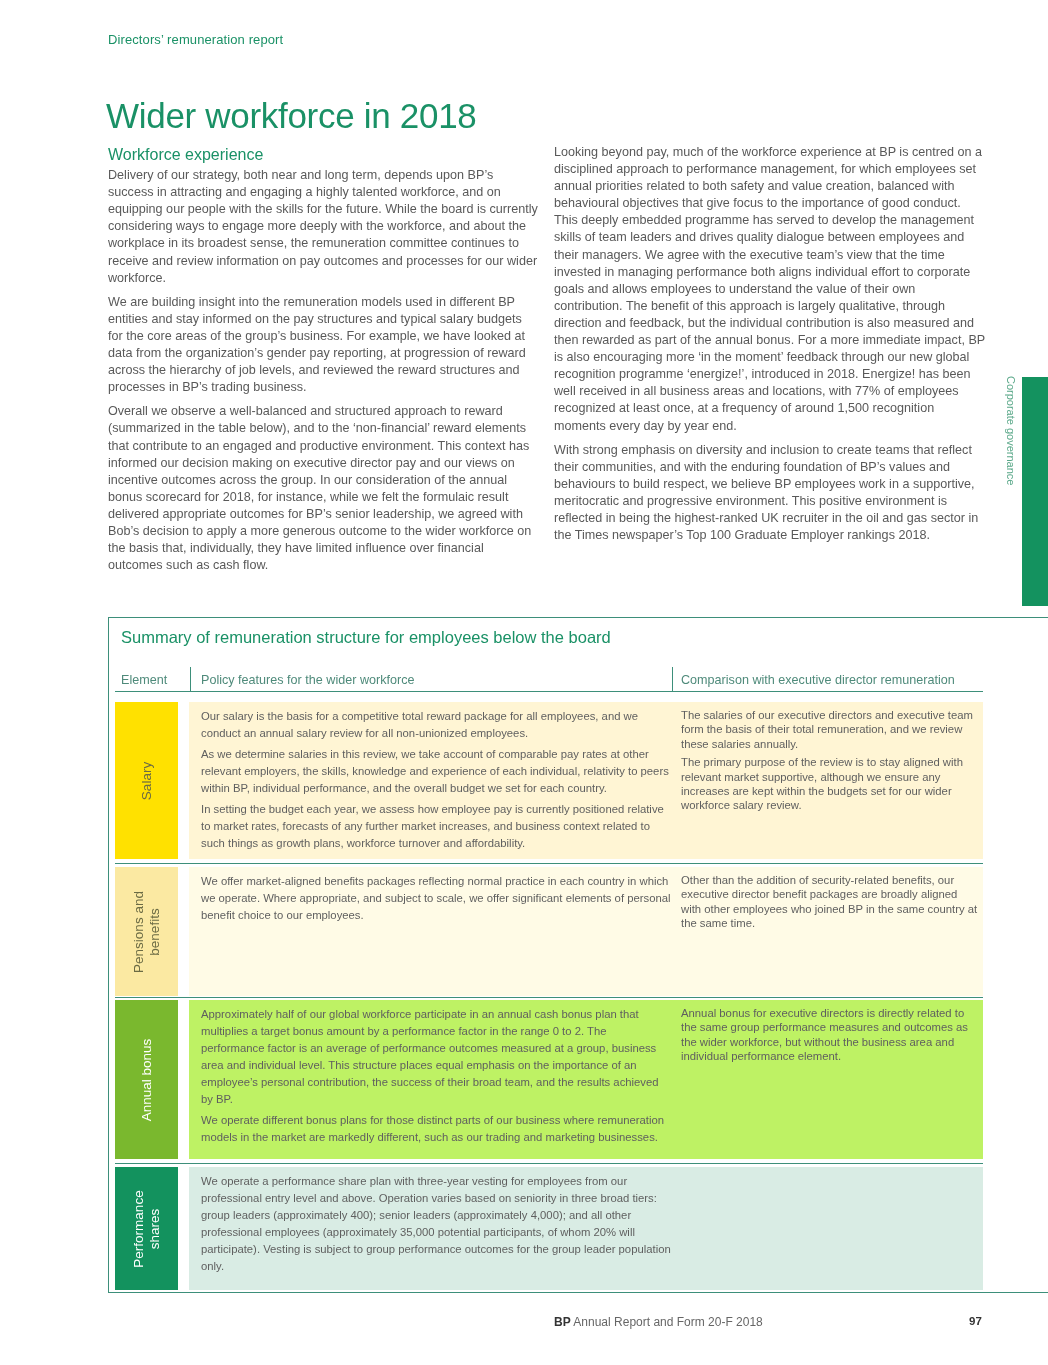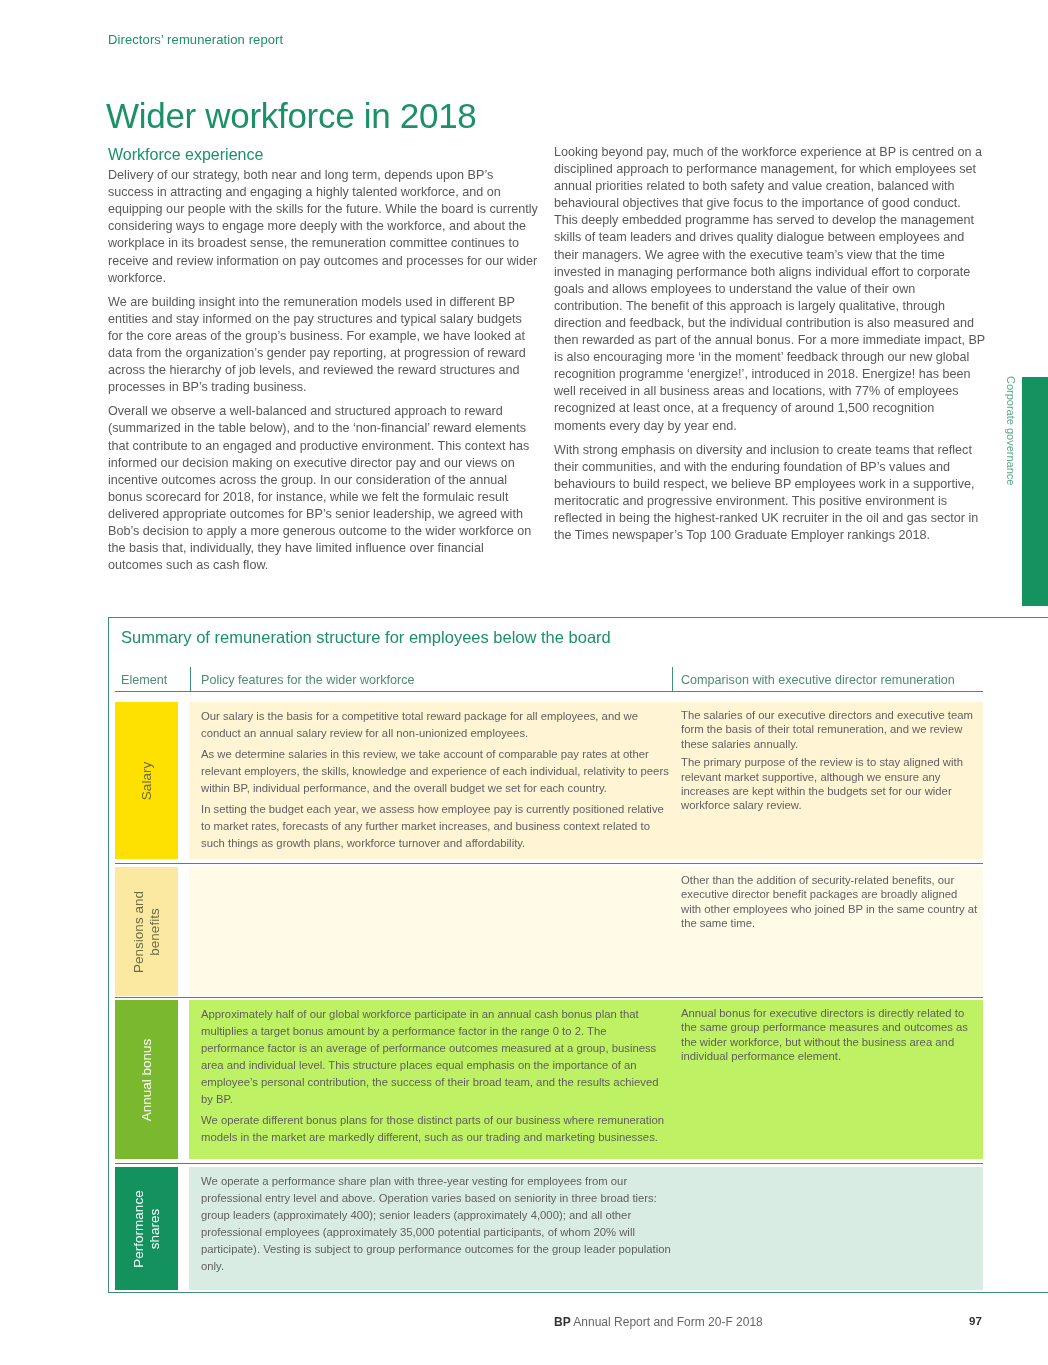--- a/index.html
+++ b/index.html
@@ -113,20 +113,23 @@
   <div class="row-divider" style="top:245px;"></div>
 
   <div class="row row-pensions">
     <div class="label-cell">
       <span>
           <span style="position:static;transform:none;display:block;">Pensions and</span>
           <span style="position:static;transform:none;display:block;">benefits</span>
         </span>
     </div>
     <div class="body-cell">
+      <div class="policy">
+        <p>We offer market-aligned benefits packages reflecting normal practice in each country in which we operate. Where appropriate, and subject to scale, we offer significant elements of personal benefit choice to our employees.</p>
+      </div>
       <div class="compare">
         <p>Other than the addition of security-related benefits, our executive director benefit packages are broadly aligned with other employees who joined BP in the same country at the same time.</p>
       </div>
     </div>
   </div>
   <div class="row-divider" style="top:379px;"></div>
 
   <div class="row row-bonus">
     <div class="label-cell">
       <span>Annual bonus</span>

